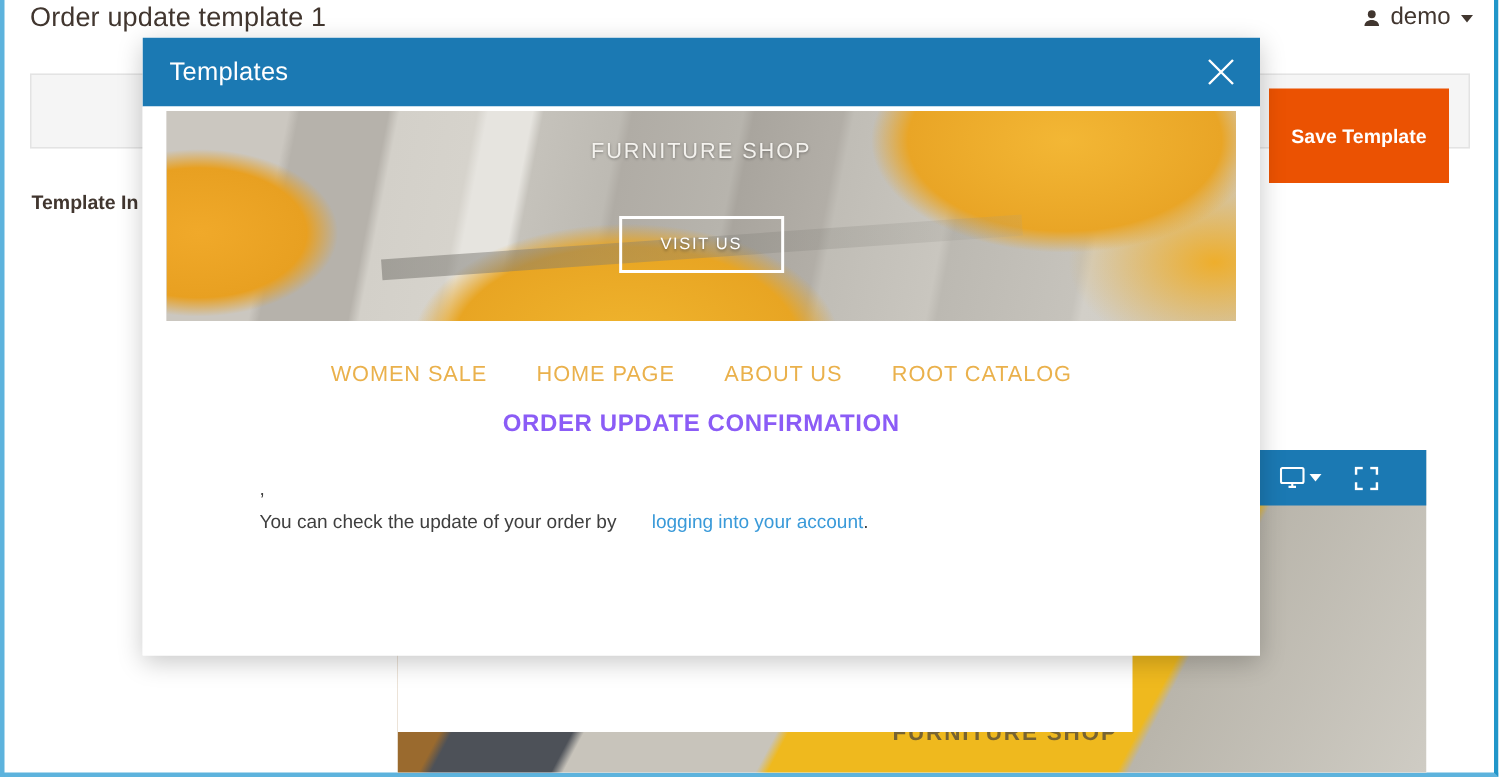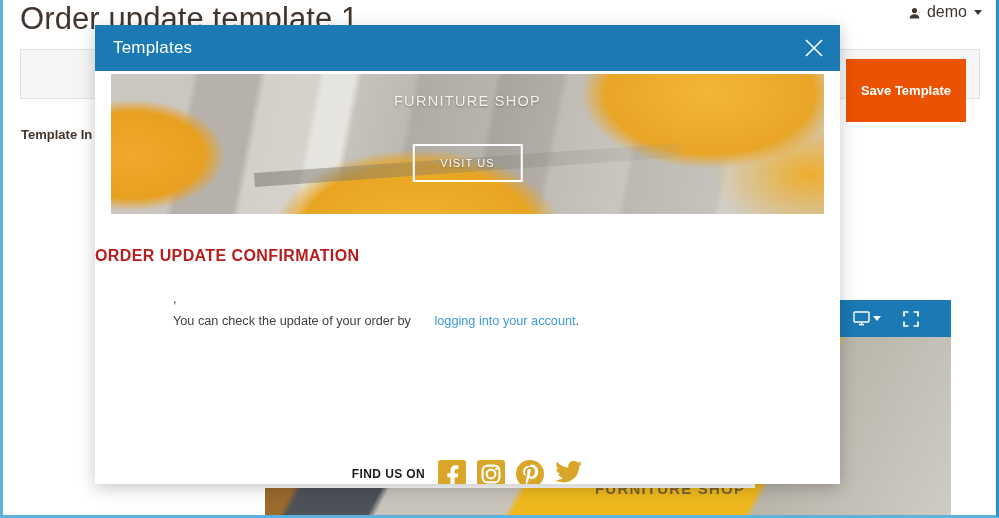--- a/index.html
+++ b/index.html
@@ -18,21 +18,21 @@
     border-bottom: 3px solid #5db3dd;
     overflow: hidden;
   }
 
   
   .admin-header {
     position: absolute; left: 0; top: 0; width: 993px; height: 34px;
   }
   .page-title {
     position: absolute; left: 17px; top: 1px;
-    font-size: 31px; font-weight: 400; color: #41362f;
+    font-size: 18px; font-weight: 400; color: #41362f;
     letter-spacing: .1px;
     white-space: nowrap;
   }
   .user-menu {
     position: absolute; right: 14px; top: 3px;
     display: flex; align-items: center; gap: 6px;
     font-size: 16px; color: #41362f;
   }
   .user-icon { display: block; width: 13px; height: 13px; }
   .caret-down {
@@ -94,21 +94,21 @@
     opacity: .9;
   }
   .preview-white-strip {
     position: absolute; left: 0; top: 0; width: 490px; height: 188px;
     background: #ffffff;
   }
 
   
   .modal-shadow {
     position: absolute; left: 92px; top: 25px;
-    width: 745px; height: 459px;
+    width: 745px; height: 412px;
     background: #ffffff;
     box-shadow: 0 4px 16px rgba(0,0,0,.22);
     z-index: 10;
     overflow: hidden;
   }
   .modal-header {
     height: 46px; background: #1b79b3;
     display: flex; align-items: center;
     padding: 0 0 0 18px;
     position: relative;
@@ -189,22 +189,23 @@
   .tpl-nav {
     display: flex; justify-content: center; gap: 33px;
     margin-top: 28px;
   }
   .tpl-nav a {
     color: #eab14c; font-size: 14.5px; letter-spacing: .6px;
     text-decoration: none; cursor: pointer;
   }
 
   .tpl-heading {
-    margin-top: 33px;
-    color: #b91c1c;
+    text-align: center;
+    margin-top: 16px;
+    color: #8b5cf6;
     font-size: 16px; font-weight: 700;
     letter-spacing: .4px;
   }
 
   .tpl-text {
     margin: 24px 0 0 78px;
     color: #3f3f3f;
     font-size: 12.7px;
     line-height: 20.5px;
   }
@@ -291,20 +292,26 @@
 
     <div class="modal-body">
 
       <div class="hero">
         <div class="hero-bg"></div>
         <div class="hero-streak"></div>
         <div class="hero-title">FURNITURE SHOP</div>
         <button class="hero-btn">VISIT US</button>
       </div>
 
+      <div class="tpl-nav">
+        <a>WOMEN SALE</a>
+        <a>HOME PAGE</a>
+        <a>ABOUT US</a>
+        <a>ROOT CATALOG</a>
+      </div>
 
       <div class="tpl-heading">ORDER UPDATE CONFIRMATION</div>
 
       <div class="tpl-text">
         <p class="comma">,</p>
         <p><span>You can check the update of your order by </span><a>logging into your account</a><span>.</span></p>
       </div>
 
       <div class="tpl-footer">
         <span class="find-us-label">FIND US ON</span>

